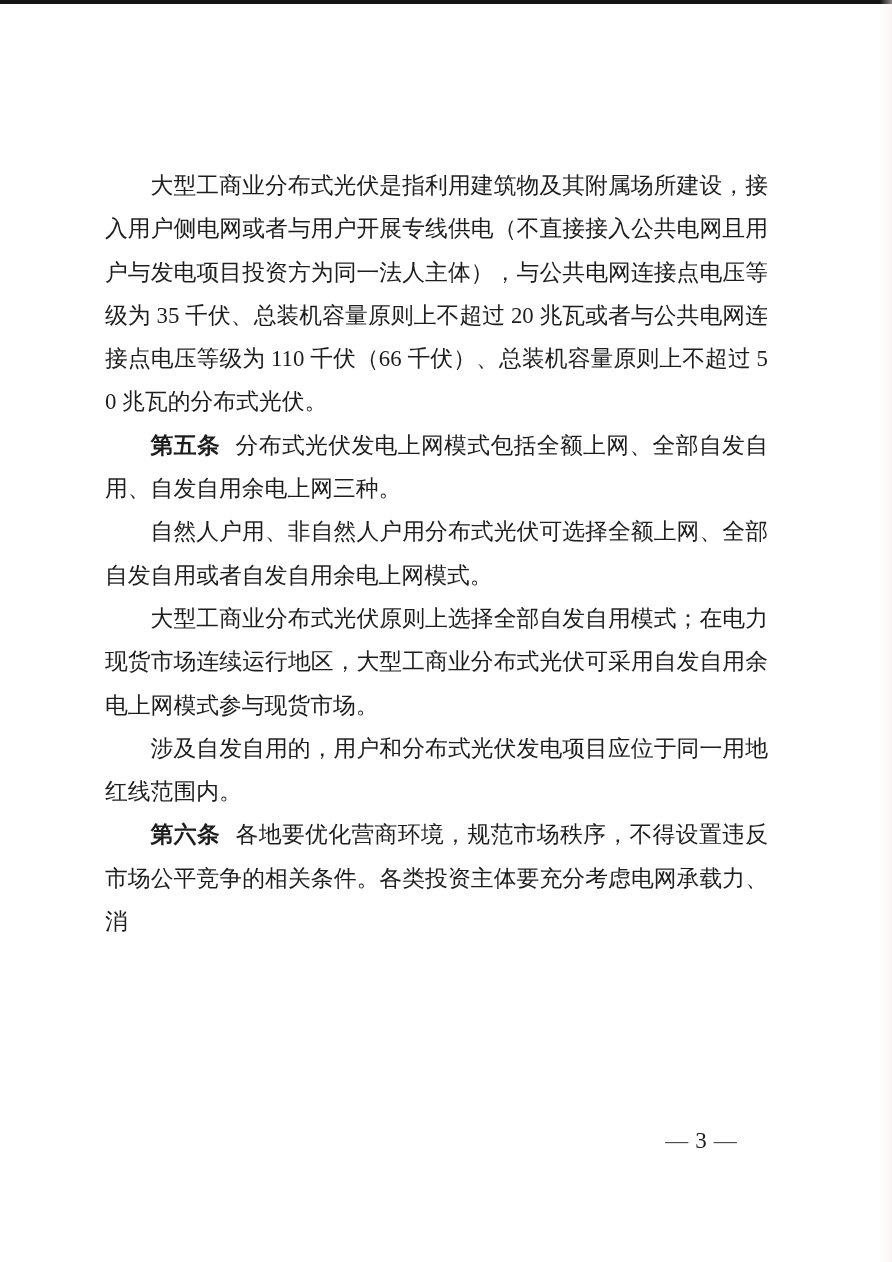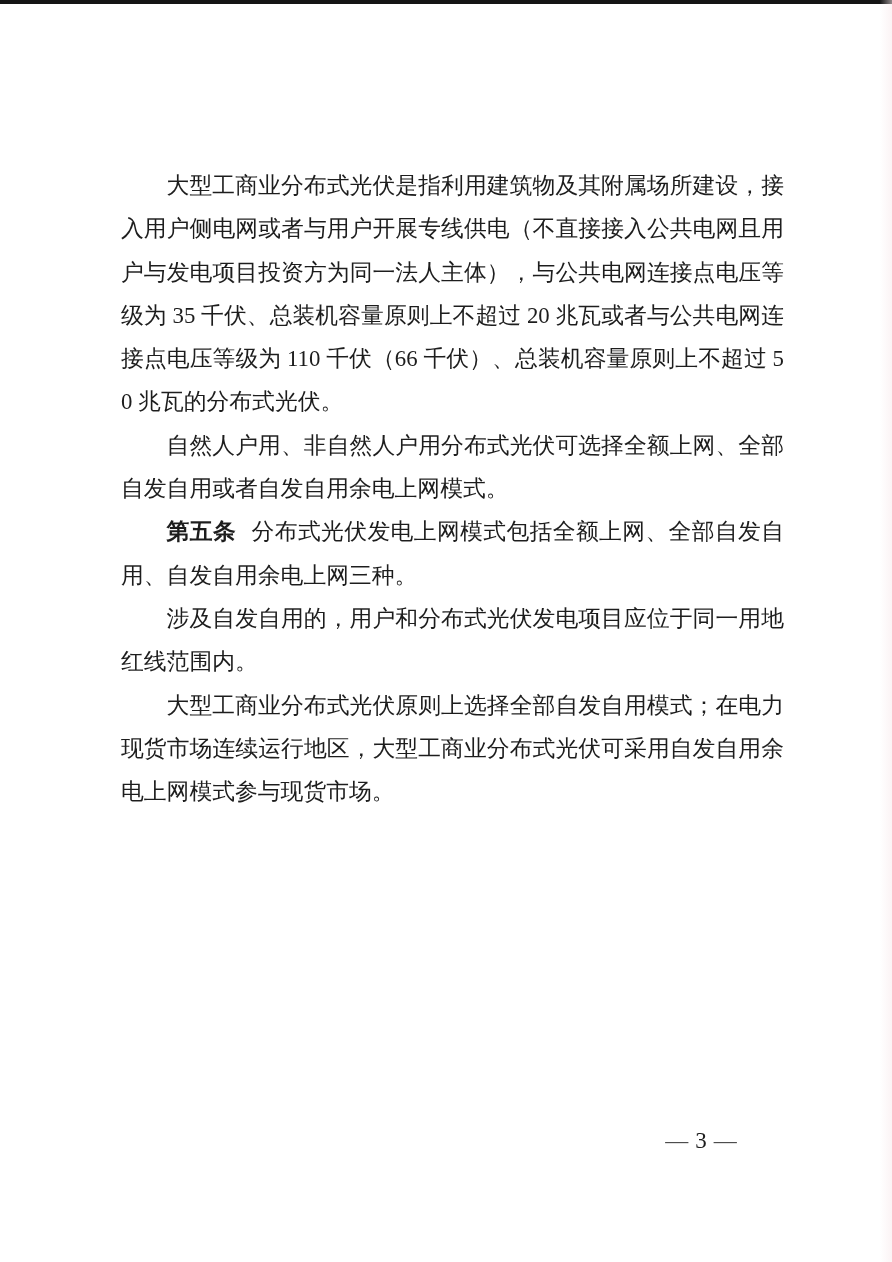--- a/index.html
+++ b/index.html
@@ -27,21 +27,21 @@
     position: absolute;
     top: 0;
     right: 0;
     width: 12px;
     height: 100%;
     background: linear-gradient(to right, rgba(252,240,240,0), rgba(248,234,236,0.55));
     pointer-events: none;
   }
   .doc {
     position: absolute;
-    left: 121px;
+    left: 105px;
     top: 164px;
     width: 663px;
   }
   .doc p {
     margin: 0;
     padding: 0;
     font-size: 22.8px;
     line-height: 43.3px;
     text-align: justify;
     text-justify: inter-character;
@@ -71,21 +71,22 @@
   }
 </style>
 </head>
 <body>
 
 <div class="scan-edge-top"></div>
 <div class="scan-edge-right"></div>
 
 <main class="doc" id="doc-body">
     <p><span>大型工商业分布式光伏是指利用建筑物及其附属场所建设，接入用户侧电网或者与用户开展专线供电（不直接接入公共电网且用户与发电项目投资方为同一法人主体），与公共电网连接点电压等级为 35 千伏、总装机容量原则上不超过 20 兆瓦或者与公共电网连接点电压等级为 110 千伏（66 千伏）、总装机容量原则上不超过 50 兆瓦的分布式光伏。</span></p>
+    <p><b class="article-lead">第五条</b><span>分布式光伏发电上网模式包括全额上网、全部自发自用、自发自用余电上网三种。</span></p>
     <p><span>自然人户用、非自然人户用分布式光伏可选择全额上网、全部自发自用或者自发自用余电上网模式。</span></p>
-    <p><b class="article-lead">第五条</b><span>分布式光伏发电上网模式包括全额上网、全部自发自用、自发自用余电上网三种。</span></p>
+    <p><span>大型工商业分布式光伏原则上选择全部自发自用模式；在电力现货市场连续运行地区，大型工商业分布式光伏可采用自发自用余电上网模式参与现货市场。</span></p>
     <p><span>涉及自发自用的，用户和分布式光伏发电项目应位于同一用地红线范围内。</span></p>
-    <p><span>大型工商业分布式光伏原则上选择全部自发自用模式；在电力现货市场连续运行地区，大型工商业分布式光伏可采用自发自用余电上网模式参与现货市场。</span></p>
+    <p><b class="article-lead">第六条</b><span>各地要优化营商环境，规范市场秩序，不得设置违反市场公平竞争的相关条件。各类投资主体要充分考虑电网承载力、消</span></p>
   </main>
 
 <div class="page-footer">
   <span class="dash">—</span><span class="num">3</span><span class="dash">—</span>
 </div>
 
 </body></html>

